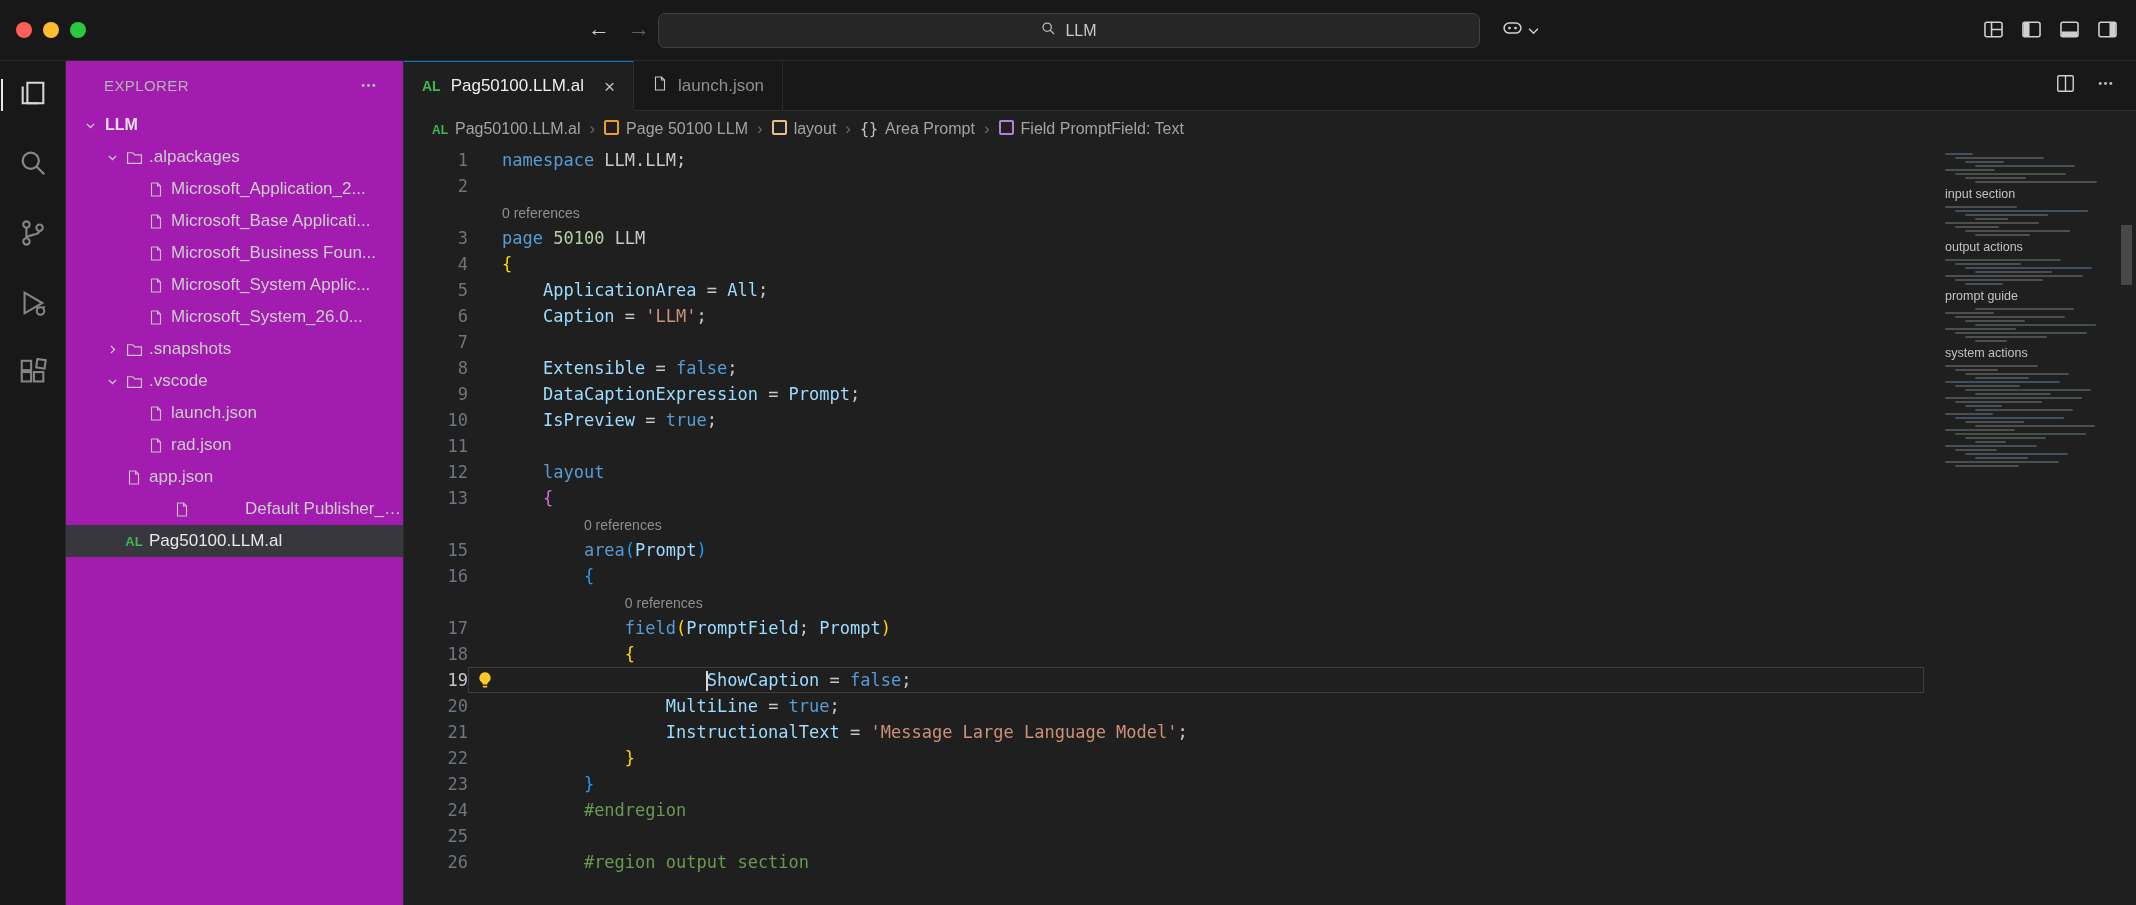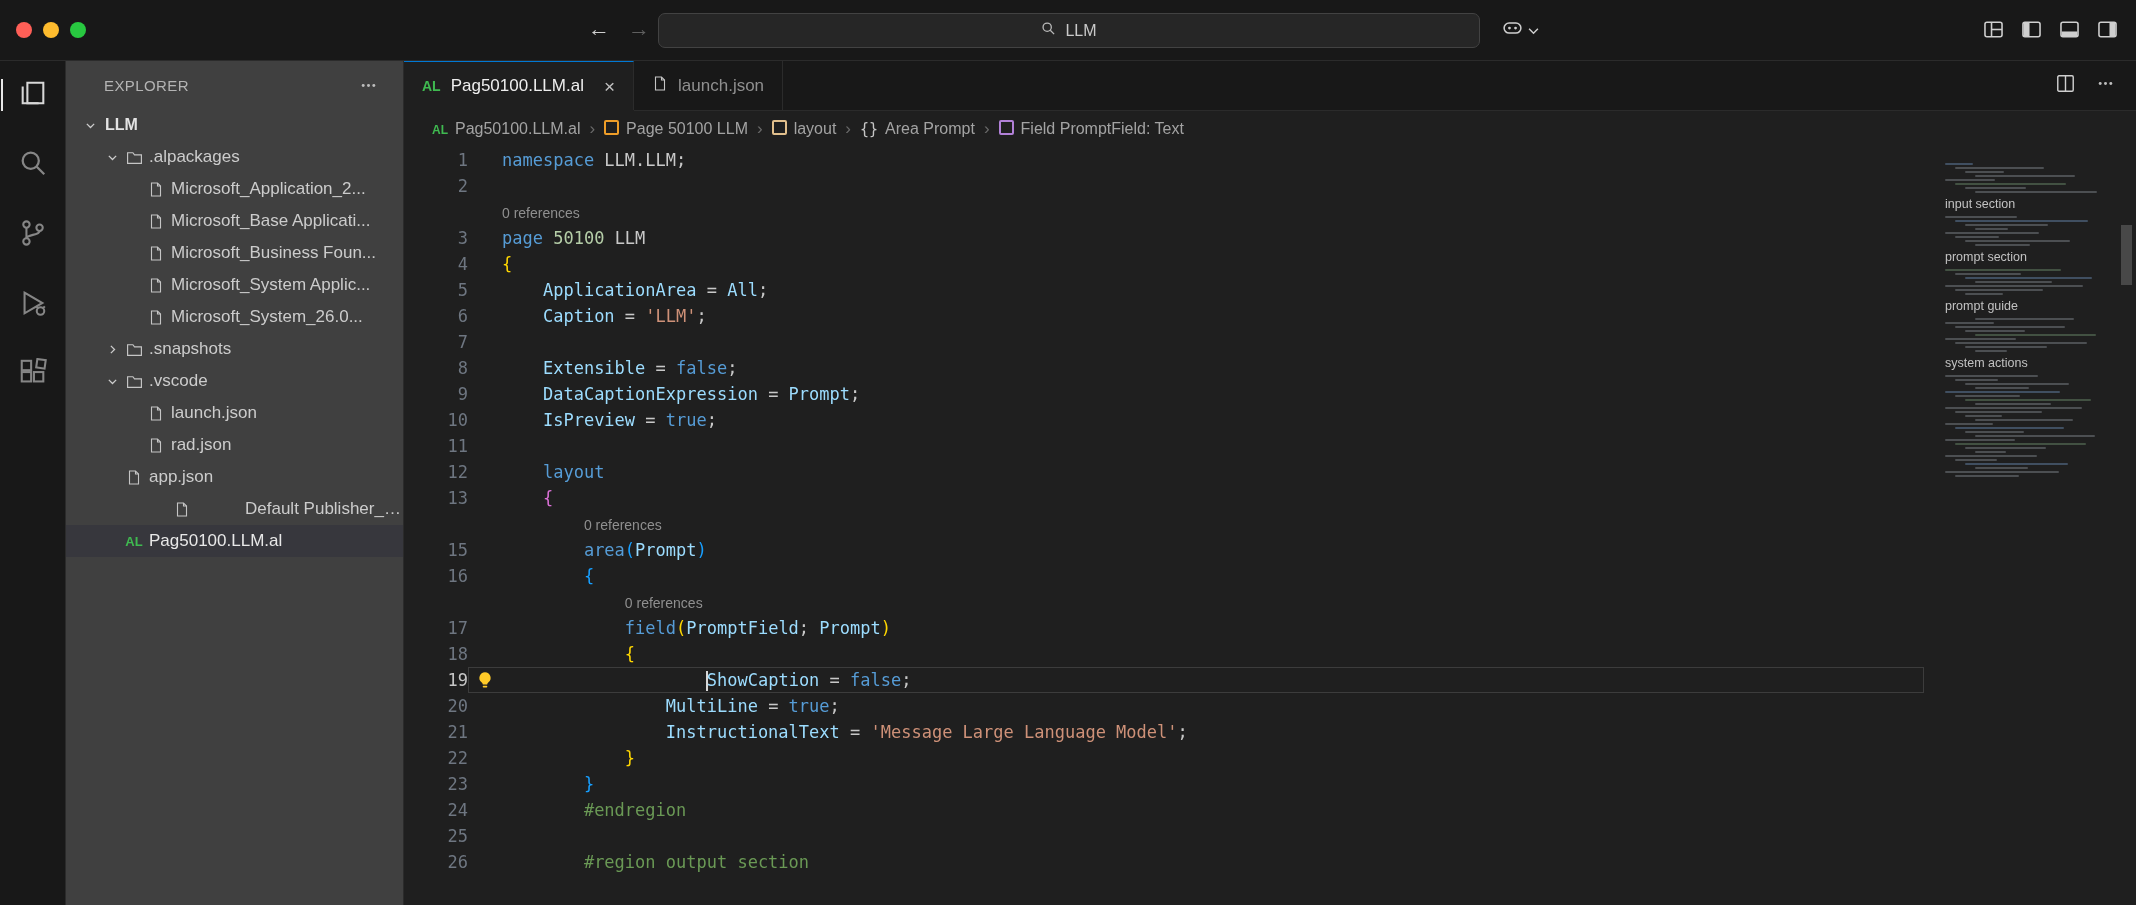--- a/index.html
+++ b/index.html
@@ -23,21 +23,21 @@
   
   .main{display:flex;height:844px;}
   .activitybar{width:65px;background:#181818;border-right:1px solid #2b2b2b;flex:none;
     display:flex;flex-direction:column;align-items:center;padding-top:10px;gap:22px;}
   .abitem{width:64px;height:48px;display:flex;align-items:center;justify-content:center;position:relative;}
   .abitem svg{stroke:#868686;}
   .abitem.active svg{stroke:#d7d7d7;}
   .abitem.active::before{content:"";position:absolute;left:0;top:8px;bottom:8px;width:2px;background:#e7e7e7;}
 
   
-  .sidebar{width:337px;background:#404040;border-right:1px solid #2b2b2b;flex:none;position:relative;}
+  .sidebar{width:337px;background:#a21caf;border-right:1px solid #2b2b2b;flex:none;position:relative;}
   .sb-header{height:48px;display:flex;align-items:center;padding-left:38px;font-size:15px;
     color:#b4b4b4;letter-spacing:.4px;position:relative;}
   .sb-ellipsis{position:absolute;right:26px;top:16px;}
   .tree{font-size:17px;color:#cccccc;}
   .trow{height:32px;display:flex;align-items:center;cursor:default;}
   .trow.selected{background:#37373d;color:#e8e8e8;}
   .twistie{width:22px;flex:none;display:flex;align-items:center;justify-content:center;}
   .ticon{width:22px;flex:none;display:flex;align-items:center;justify-content:center;}
   .tlabel{margin-left:4px;white-space:nowrap;overflow:hidden;text-overflow:ellipsis;}
   .trow.root .tlabel{font-weight:bold;font-size:16px;color:#e3e3e3;}
@@ -72,21 +72,21 @@
   .linecontent{white-space:pre;}
   .lens{height:26px;}
   .lenstext{font-family:"Liberation Sans",sans-serif;font-size:14px;color:#8f8f8f;}
   .cursor{display:inline-block;width:2px;height:20px;background:#d7d7d7;vertical-align:middle;margin:0 -1px;}
 
   .tk-kw{color:#569cd6}.tk-num{color:#b5cea8}.tk-str{color:#ce9178}.tk-prop{color:#9cdcfe}
   .tk-id{color:#9cdcfe}.tk-pl{color:#c8c8c8}.tk-rg{color:#6a9955}
   .tk-b1{color:#ffd700}.tk-b2{color:#da70d6}.tk-b3{color:#179fff}
 
   
-  .minimap{position:absolute;top:16px;right:20px;width:171px;}
+  .minimap{position:absolute;top:6px;right:20px;width:171px;}
   .mm-line{height:2px;margin-bottom:2px;background:rgba(195,205,215,.28);border-radius:1px;}
   .mm-label{font-size:12.5px;color:#c2c2c2;margin:4px 0 5px 0;white-space:nowrap;}
   .scrollthumb{position:absolute;top:78px;right:4px;width:11px;height:60px;background:rgba(121,121,121,.45);}
 </style>
 </head>
 <body>
 
 <div class="window">
 
   <div class="titlebar">
@@ -616,21 +616,21 @@
             <div class="mm-line" style="width: 122px; margin-left: 30px;"></div>
             <div class="mm-label">input section</div>
             <div class="mm-line" style="width: 72px; margin-left: 0px;"></div>
             <div class="mm-line" style="width: 133px; margin-left: 10px; background: rgba(125, 170, 220, 0.35);"></div>
             <div class="mm-line" style="width: 83px; margin-left: 20px;"></div>
             <div class="mm-line" style="width: 33px; margin-left: 30px;"></div>
             <div class="mm-line" style="width: 94px; margin-left: 0px;"></div>
             <div class="mm-line" style="width: 44px; margin-left: 10px;"></div>
             <div class="mm-line" style="width: 105px; margin-left: 20px;"></div>
             <div class="mm-line" style="width: 55px; margin-left: 30px;"></div>
-            <div class="mm-label">prompt section</div>
+            <div class="mm-label">output actions</div>
             <div class="mm-line" style="width: 116px; margin-left: 0px; background: rgba(150, 200, 150, 0.3);"></div>
             <div class="mm-line" style="width: 66px; margin-left: 10px;"></div>
             <div class="mm-line" style="width: 127px; margin-left: 20px; background: rgba(125, 170, 220, 0.35);"></div>
             <div class="mm-line" style="width: 77px; margin-left: 30px;"></div>
             <div class="mm-line" style="width: 138px; margin-left: 0px;"></div>
             <div class="mm-line" style="width: 88px; margin-left: 10px;"></div>
             <div class="mm-line" style="width: 38px; margin-left: 20px;"></div>
             <div class="mm-label">prompt guide</div>
             <div class="mm-line" style="width: 99px; margin-left: 30px;"></div>
             <div class="mm-line" style="width: 49px; margin-left: 0px;"></div>

